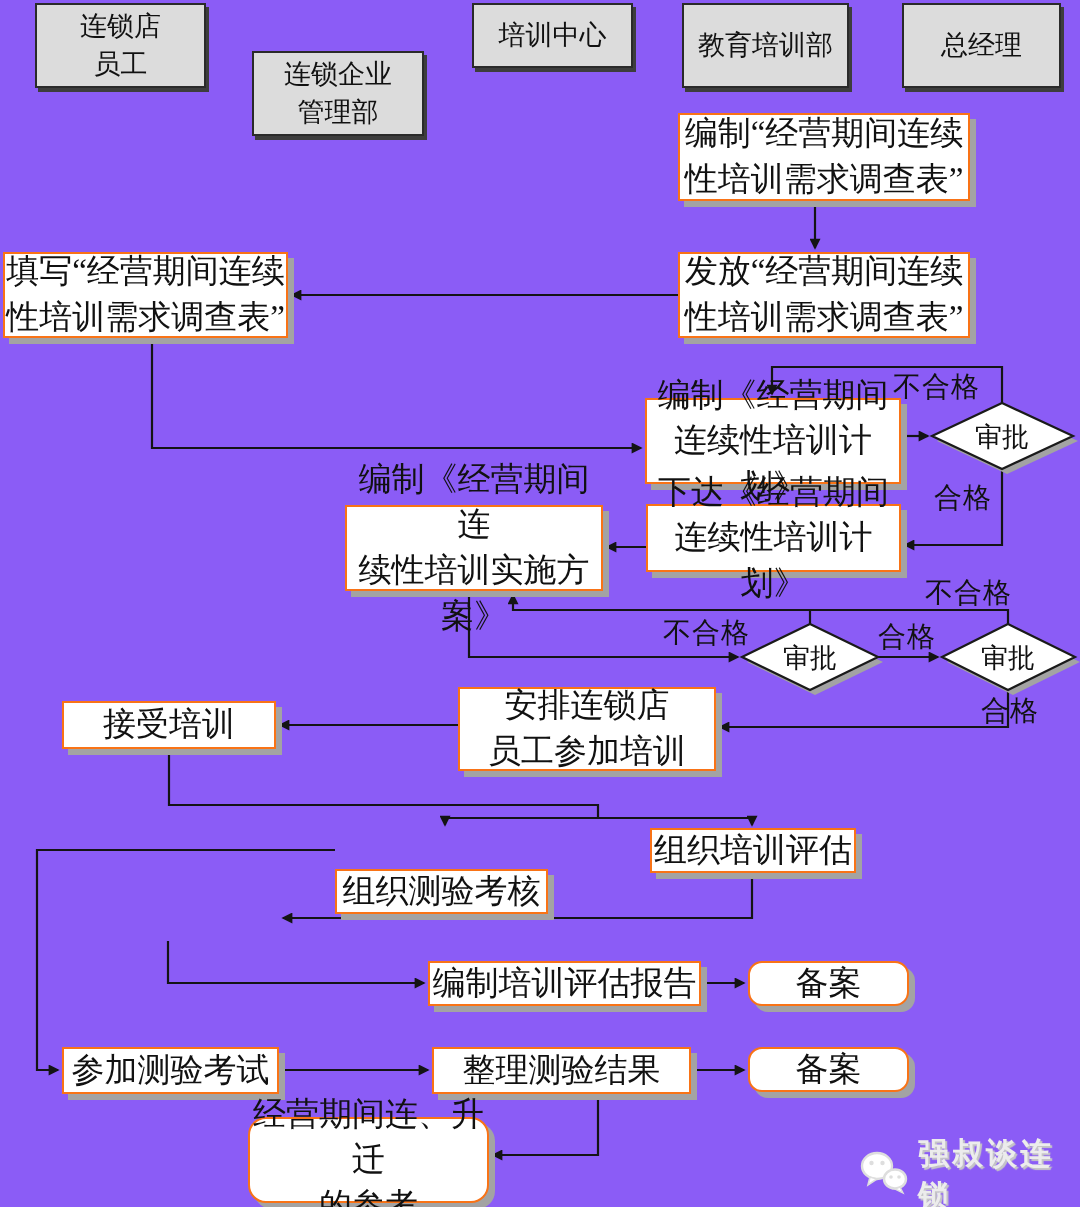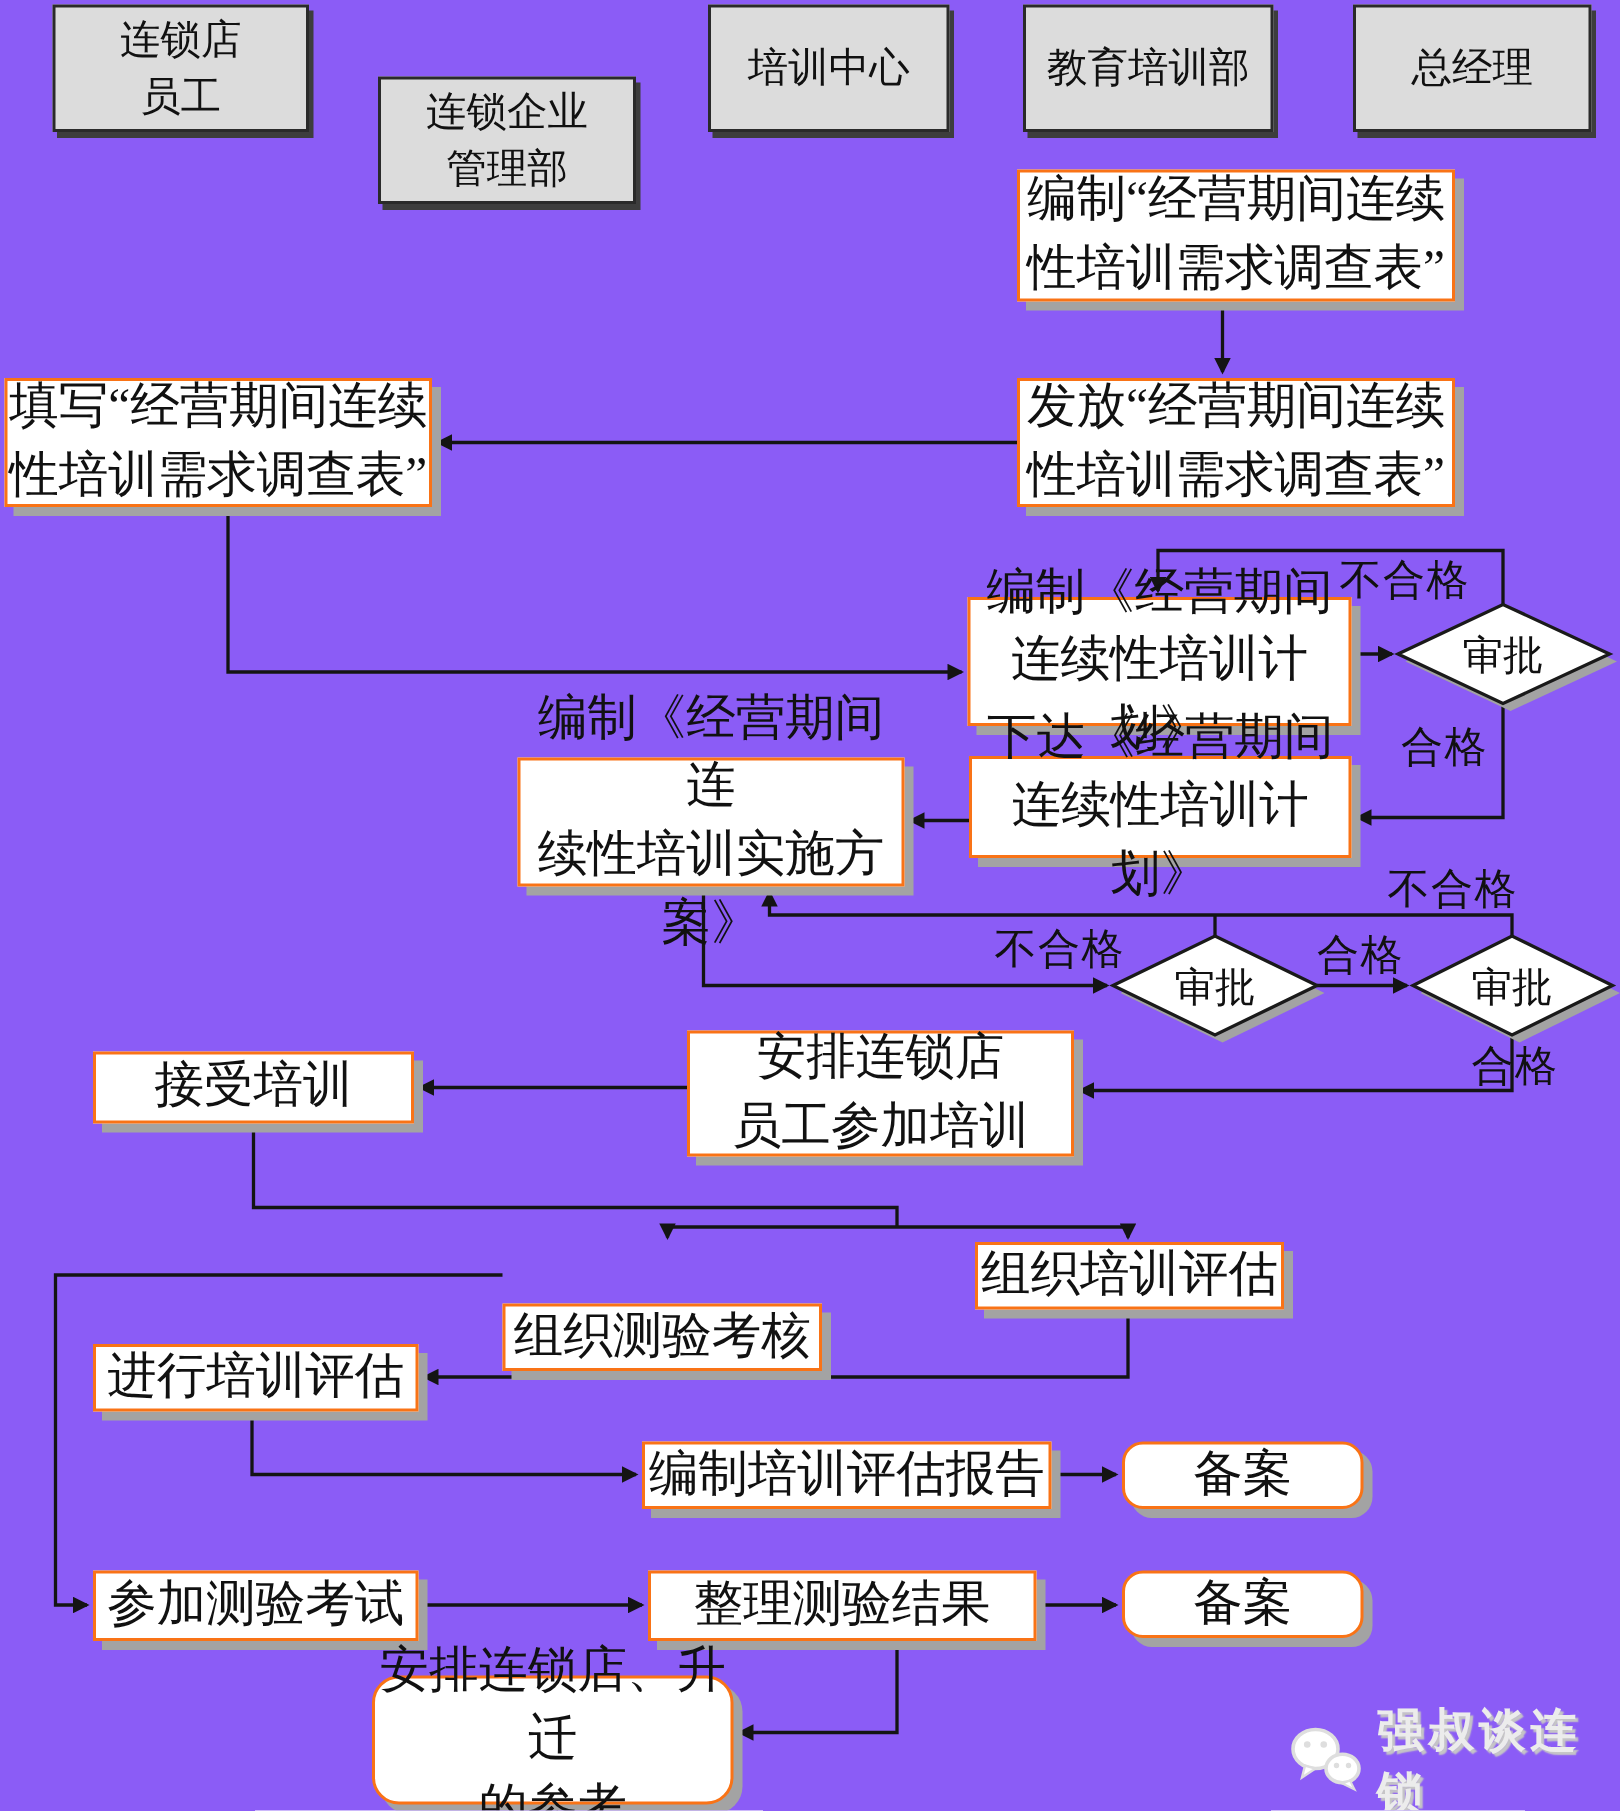--- a/index.html
+++ b/index.html
@@ -110,48 +110,47 @@
     <g>
       <polygon points="947,662 1013,629 1080,662 1013,695" fill="#a3a3a3"></polygon>
       <polygon points="942,657 1008,624 1075,657 1008,690" fill="#ffffff" stroke="#1a1a1a" stroke-width="2.2"></polygon>
     </g>
   </svg>
 
   <div class="node hdr" style="left:35px;top:3px;width:171px;height:85px;">连锁店
 员工</div>
   <div class="node hdr" style="left:252px;top:3px;width:172px;height:85px;margin-top:48px;">连锁企业
 管理部</div>
-  <div class="node hdr" style="left:472px;top:3px;width:161px;height:85px;">培训中心</div>
+  <div class="node hdr" style="left:472px;top:3px;width:161px;height:65px;">培训中心</div>
   <div class="node hdr" style="left:682px;top:3px;width:167px;height:85px;">教育培训部</div>
   <div class="node hdr" style="left:902px;top:3px;width:159px;height:85px;">总经理</div>
 
   <div class="node box" style="left:678px;top:113px;width:292px;height:88px;">编制“经营期间连续
 性培训需求调查表”</div>
   <div class="node box" style="left:678px;top:252px;width:292px;height:86px;">发放“经营期间连续
 性培训需求调查表”</div>
   <div class="node box" style="left:3px;top:252px;width:285px;height:86px;">填写“经营期间连续
 性培训需求调查表”</div>
   <div class="node box" style="left:645px;top:398px;width:256px;height:86px;">编制《经营期间
 连续性培训计划》</div>
   <div class="node box" style="left:646px;top:504px;width:255px;height:68px;">下达《经营期间
 连续性培训计划》</div>
   <div class="node box" style="left:345px;top:505px;width:258px;height:86px;">编制《经营期间连
 续性培训实施方案》</div>
   <div class="node box" style="left:458px;top:687px;width:258px;height:84px;">安排连锁店
 员工参加培训</div>
   <div class="node box" style="left:62px;top:701px;width:214px;height:48px;">接受培训</div>
   <div class="node box" style="left:335px;top:828px;width:213px;height:45px;margin-top:41px;">组织测验考核</div>
   <div class="node box" style="left:650px;top:828px;width:206px;height:45px;">组织培训评估</div>
-  <div class="node box" style="left:62px;top:896px;width:217px;height:45px;">进行培训评估</div>
   <div class="node box" style="left:428px;top:961px;width:273px;height:45px;">编制培训评估报告</div>
   <div class="node box round14" style="left:748px;top:961px;width:161px;height:45px;">备案</div>
   <div class="node box" style="left:62px;top:1047px;width:217px;height:47px;">参加测验考试</div>
   <div class="node box" style="left:432px;top:1047px;width:259px;height:47px;">整理测验结果</div>
   <div class="node box round14" style="left:748px;top:1047px;width:161px;height:45px;">备案</div>
-  <div class="node box round18" style="left:248px;top:1117px;width:241px;height:86px;">安排连锁店、升迁
+  <div class="node box round18" style="left:248px;top:1117px;width:241px;height:86px;">经营期间连、升迁
 的参考</div>
 
   <div class="dlabel" style="left:1002px;top:437px;">审批</div>
   <div class="dlabel" style="left:810px;top:658px;">审批</div>
   <div class="dlabel" style="left:1008px;top:658px;">审批</div>
 
   <div class="elabel" style="left:893px;top:368px;">不合格</div>
   <div class="elabel" style="left:934px;top:479px;">合格</div>
   <div class="elabel" style="left:925px;top:574px;">不合格</div>
   <div class="elabel" style="left:663px;top:614px;">不合格</div>

